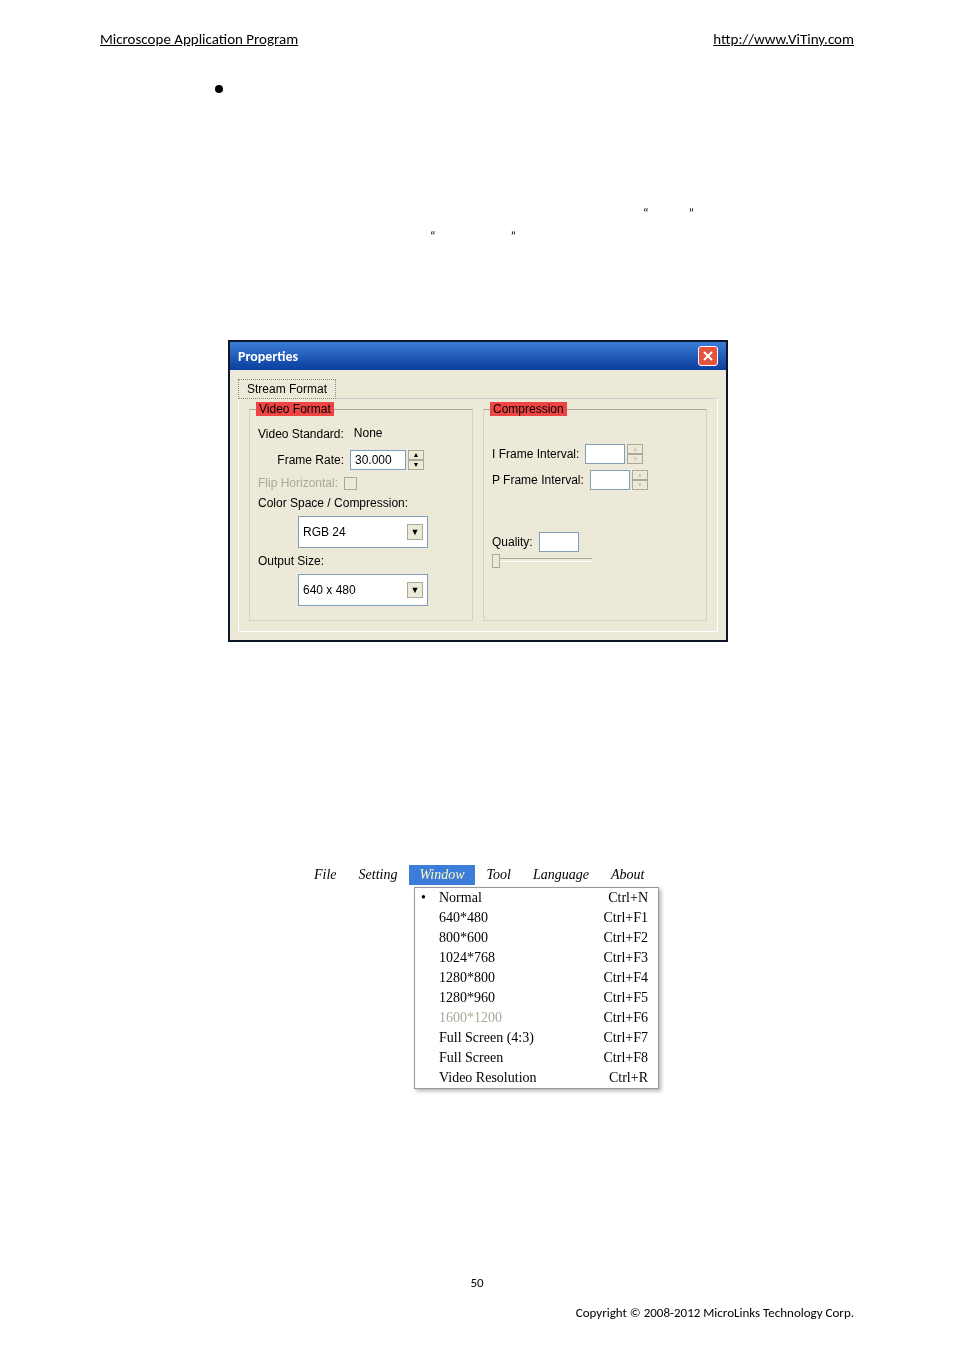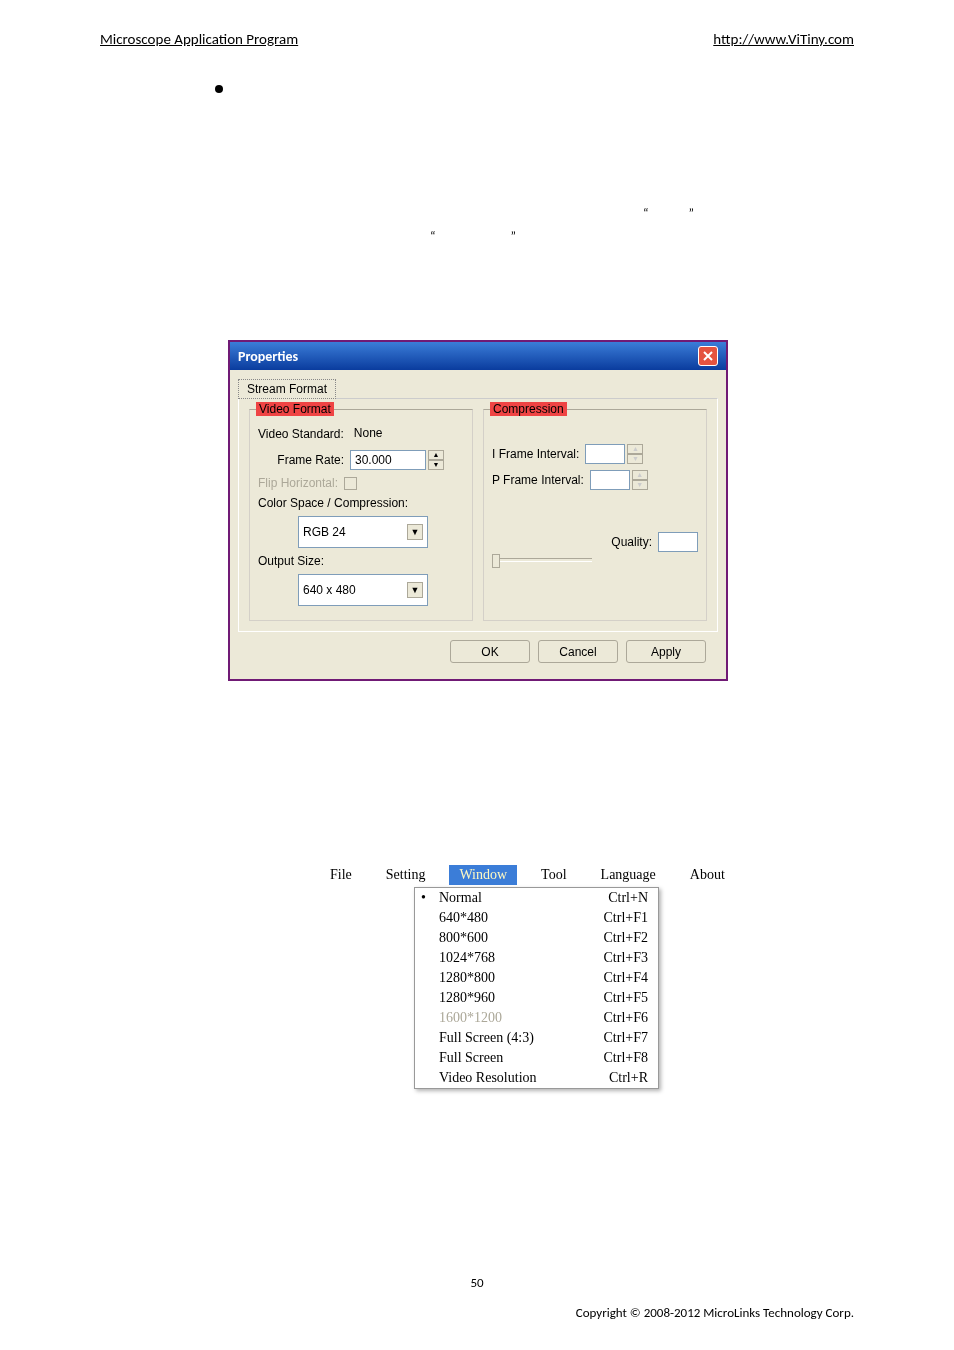--- a/index.html
+++ b/index.html
@@ -27,21 +27,21 @@
       width: 8px;
       height: 8px;
       background: #000;
       border-radius: 50%;
     }
     .dialog {
       position: absolute;
       top: 340px;
       left: 228px;
       width: 500px;
-      border: 2px solid #701a75;
+      border: 2px solid #0f172a;
       background: #ece9d8;
     }
     .dialog-title {
       background: linear-gradient(to bottom, #3b7dd8, #0a3c9e);
       color: #fff;
       padding: 4px 8px;
       font-size: 14px;
       font-weight: bold;
       display: flex;
       justify-content: space-between;
@@ -177,25 +177,26 @@
       width: 80px;
       height: 23px;
       background: #ece9d8;
       border: 1px solid #aca899;
       font-size: 12px;
       border-radius: 3px;
     }
     .menu-bar {
       position: absolute;
       top: 865px;
-      left: 320px;
+      left: 304px;
       font-family: "Times New Roman", serif;
       font-size: 14px;
       display: flex;
-      gap: 14px;
+      gap: 2px;
+      font-style: italic;
     }
     .menu-bar .menu-item {
       padding: 2px 10px;
     }
     .menu-bar .menu-item.active {
       background: #3b7dd8;
       color: #fef9c3;
     }
     .dropdown-menu {
       position: absolute;
@@ -280,21 +281,21 @@
     <span class="tab">Stream Format</span>
     <div class="tab-content">
       <div class="group">
         <span class="group-title">Video Format</span>
         <div class="form-row">
           <label>Video Standard:</label>
           <span class="val" style="width:60px;border:none;background:transparent">None</span>
         </div>
         <div class="form-row">
           <label style="text-align:right;width:86px;"><span>Frame Rate:</span></label>
-          <span class="val" style="width:76px">30.000</span>
+          <span class="val" style="width:56px">30.000</span>
           <div class="spinner-btns">
               <span>▲</span>
               <span>▼</span>
             </div>
         </div>
         <div class="form-row disabled">
           <label>Flip Horizontal:</label>
           <span class="checkbox-shape"></span>
         </div>
         <div class="form-row">
@@ -329,33 +330,28 @@
         </div>
         <div class="form-row">
           <label>P Frame Interval:</label>
           <span class="val" style="width:40px"></span>
           <div class="spinner-btns spinner-disabled">
               <span>▲</span>
               <span>▼</span>
             </div>
         </div>
         <div style="height:30px"></div>
-        <div class="form-row" style="justify-content:flex-end">
+        <div class="form-row" style="">
           <label>Quality:</label>
           <span class="val" style="width:40px"></span>
         </div>
         <div class="slider-track">
           <div class="slider-thumb"></div>
         </div>
       </div>
-    </div>
-    <div class="dialog-buttons">
-      <button>OK</button>
-      <button>Cancel</button>
-      <button>Apply</button>
     </div>
   </div>
 </div>
 
 <div class="menu-bar">
   <span class="menu-item">File</span>
   <span class="menu-item">Setting</span>
   <span class="menu-item active">Window</span>
   <span class="menu-item">Tool</span>
   <span class="menu-item">Language</span>

